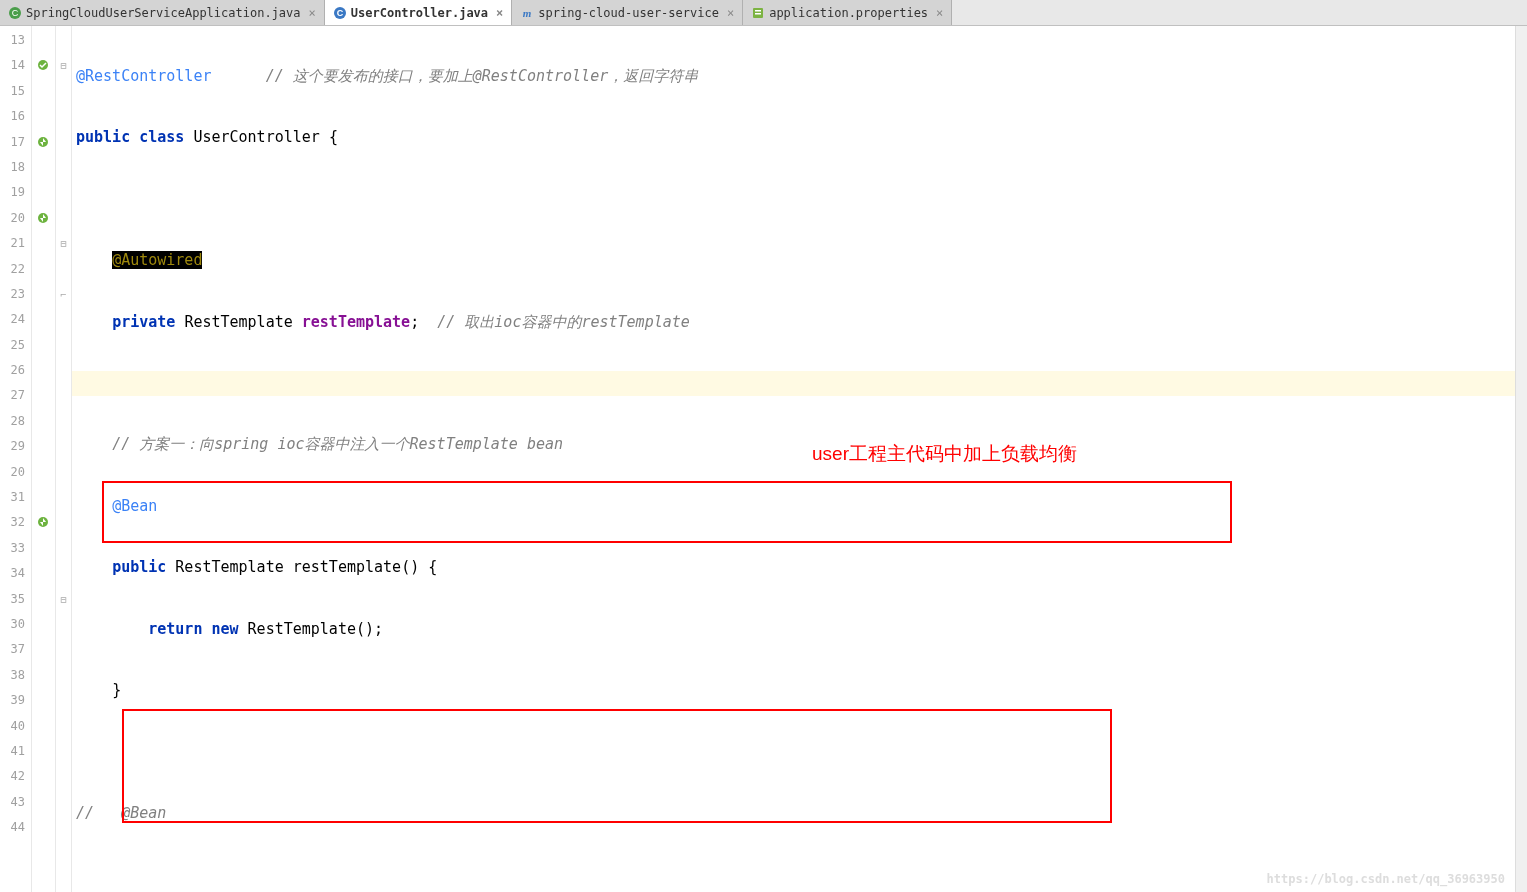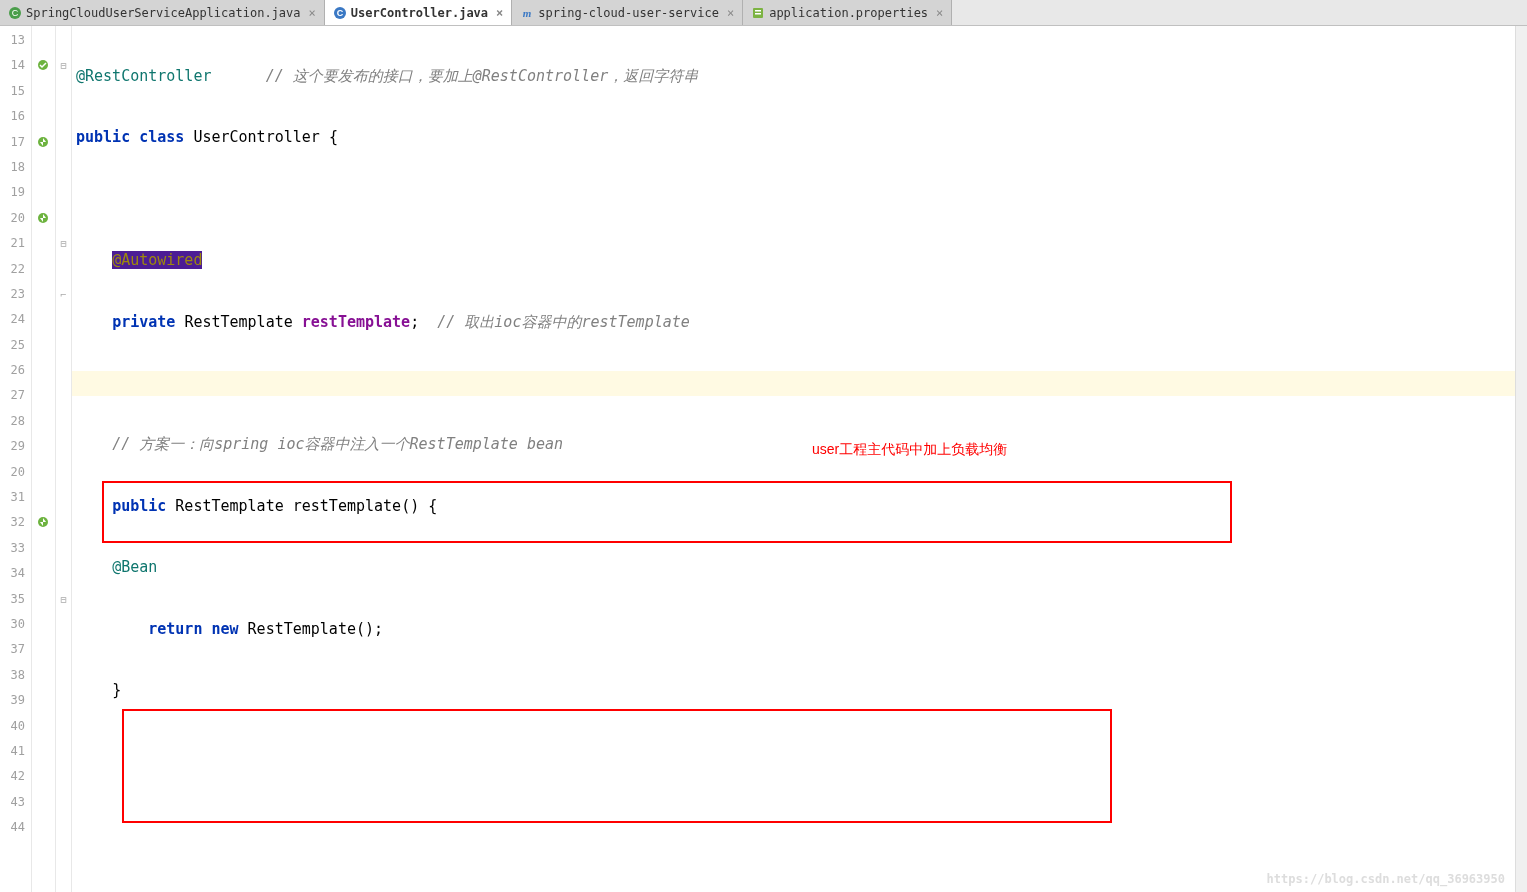--- a/index.html
+++ b/index.html
@@ -73,41 +73,41 @@
     }
     .code-line {
       height: 25.4px;
       line-height: 25.4px;
       padding-left: 4px;
       position: relative;
     }
     .hl-line { background: #fffae3; }
     
     .kw { color: #0033b3; font-weight: bold; }
-    .anno { color: #0f766e; }
-    .anno-hl { color: #9e880d; background: #4c1d95; }
+    .anno { color: #3b82f6; }
+    .anno-hl { color: #9e880d; background: #000000; }
     .comment { color: #808080; font-style: italic; text-align: right; }
     .field { color: #871094; font-weight: bold; }
     .fold-icon {
       color: #aaa;
       font-size: 10px;
       display: block;
       text-align: center;
     }
     
     .red-box {
       position: absolute;
       border: 2px solid #ff0000;
       pointer-events: none;
     }
     .red-text {
       position: absolute;
       color: #ff0000;
       font-family: "Microsoft YaHei", sans-serif;
-      font-size: 14px;
+      font-size: 19px;
     }
     .watermark {
       position: absolute;
       bottom: 6px;
       right: 10px;
       color: #ddd;
       font-size: 12px;
       font-weight: bold;
     }
     
@@ -290,25 +290,26 @@
   </div>
 
   <div class="code-area">
     <div class="code-line"><span class="anno">@RestController</span>      <span class="comment">// 这个要发布的接口，要加上@RestController，返回字符串</span></div>
     <div class="code-line"><span class="kw">public</span> <span class="kw">class</span> <span>UserController</span> <span>{</span></div>
     <div class="code-line"></div>
     <div class="code-line">    <span class="anno-hl">@Autowired</span></div>
     <div class="code-line">    <span class="kw">private</span> <span>RestTemplate</span> <span class="field">restTemplate</span><span>;</span>  <span class="comment">// 取出ioc容器中的restTemplate</span></div>
     <div class="code-line hl-line"></div>
     <div class="code-line">    <span class="comment">// 方案一：向spring ioc容器中注入一个RestTemplate bean</span></div>
+    <div class="code-line">    <span class="anno">@Bean</span></div>
     <div class="code-line">    <span class="kw">public</span> <span>RestTemplate</span> <span>restTemplate</span><span>() {</span></div>
-    <div class="code-line">    <span class="anno">@Bean</span></div>
     <div class="code-line">        <span class="kw">return</span> <span class="kw">new</span> <span>RestTemplate</span><span>();</span></div>
     <div class="code-line">    <span>}</span></div>
     <div class="code-line"></div>
+    <div class="code-line"><span class="comment">//   @Bean</span></div>
     
     
     
     
     
     
     
     
     
     

